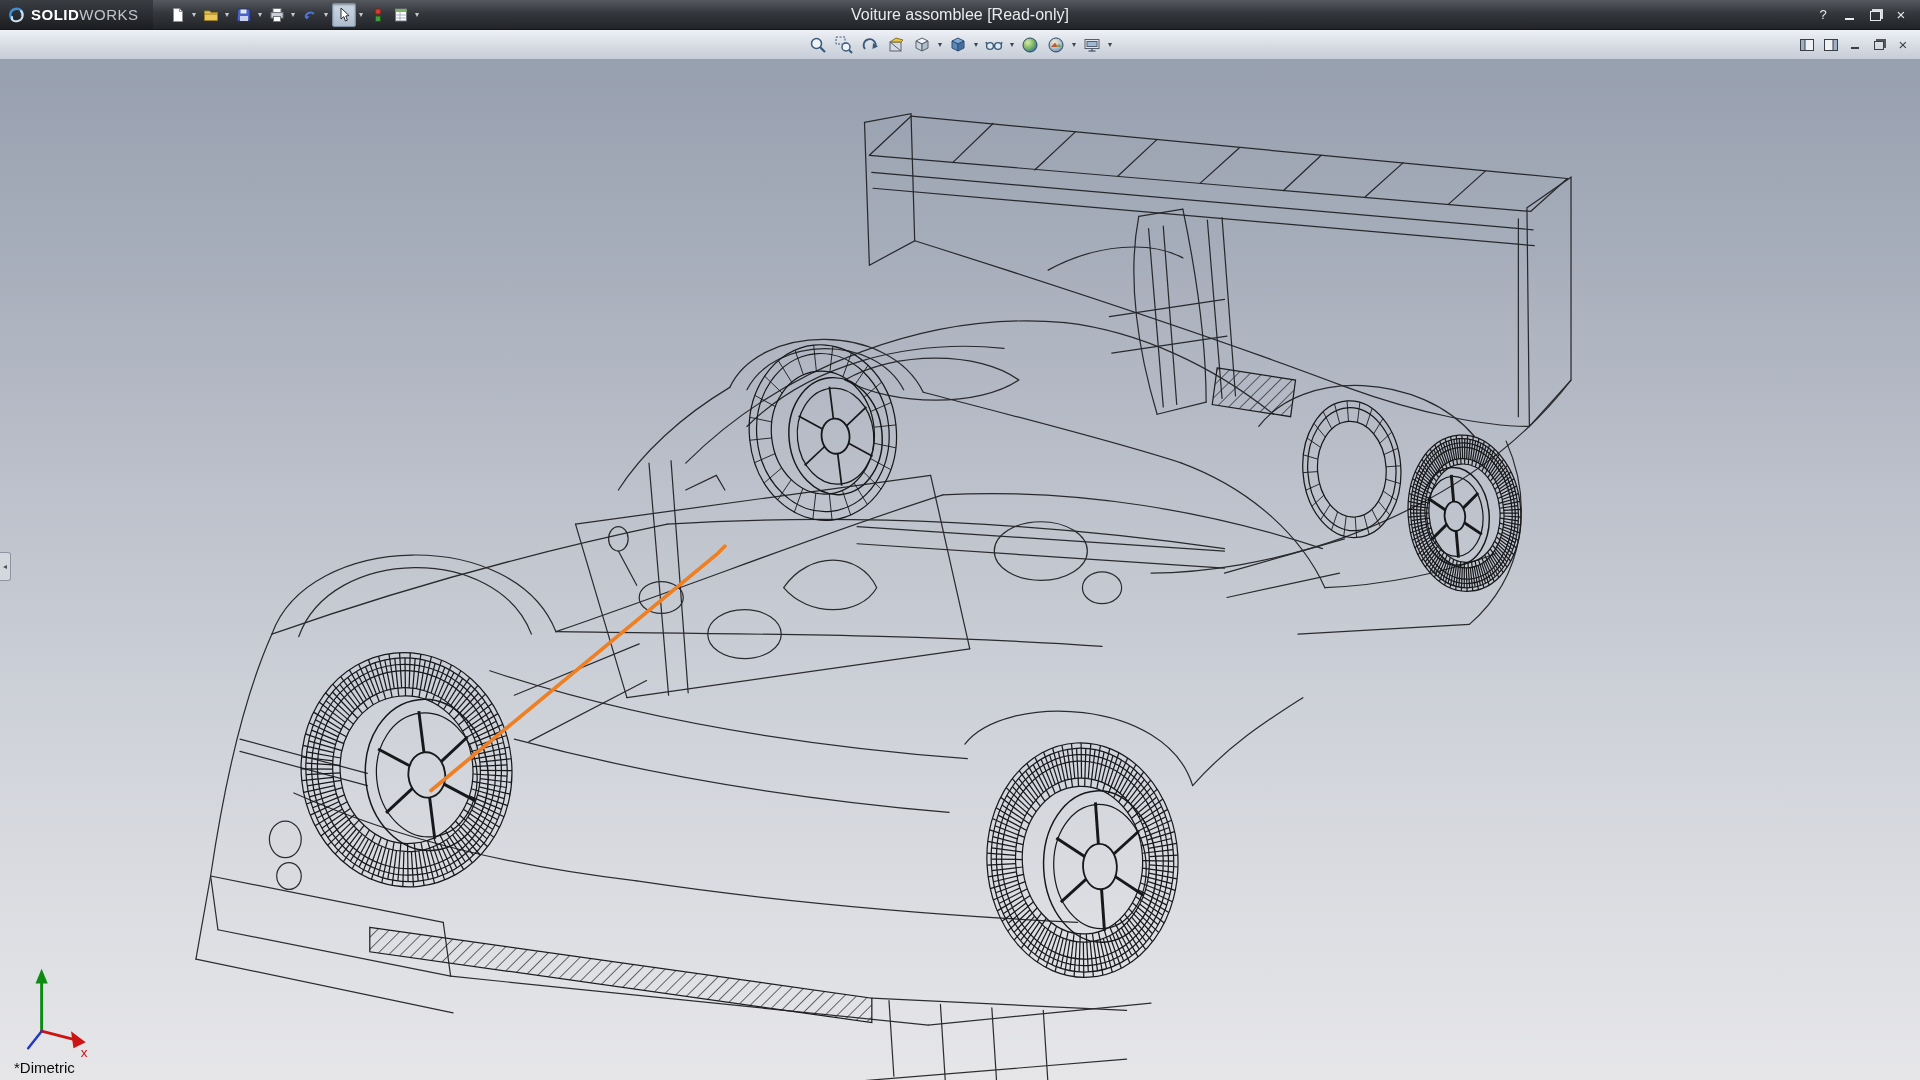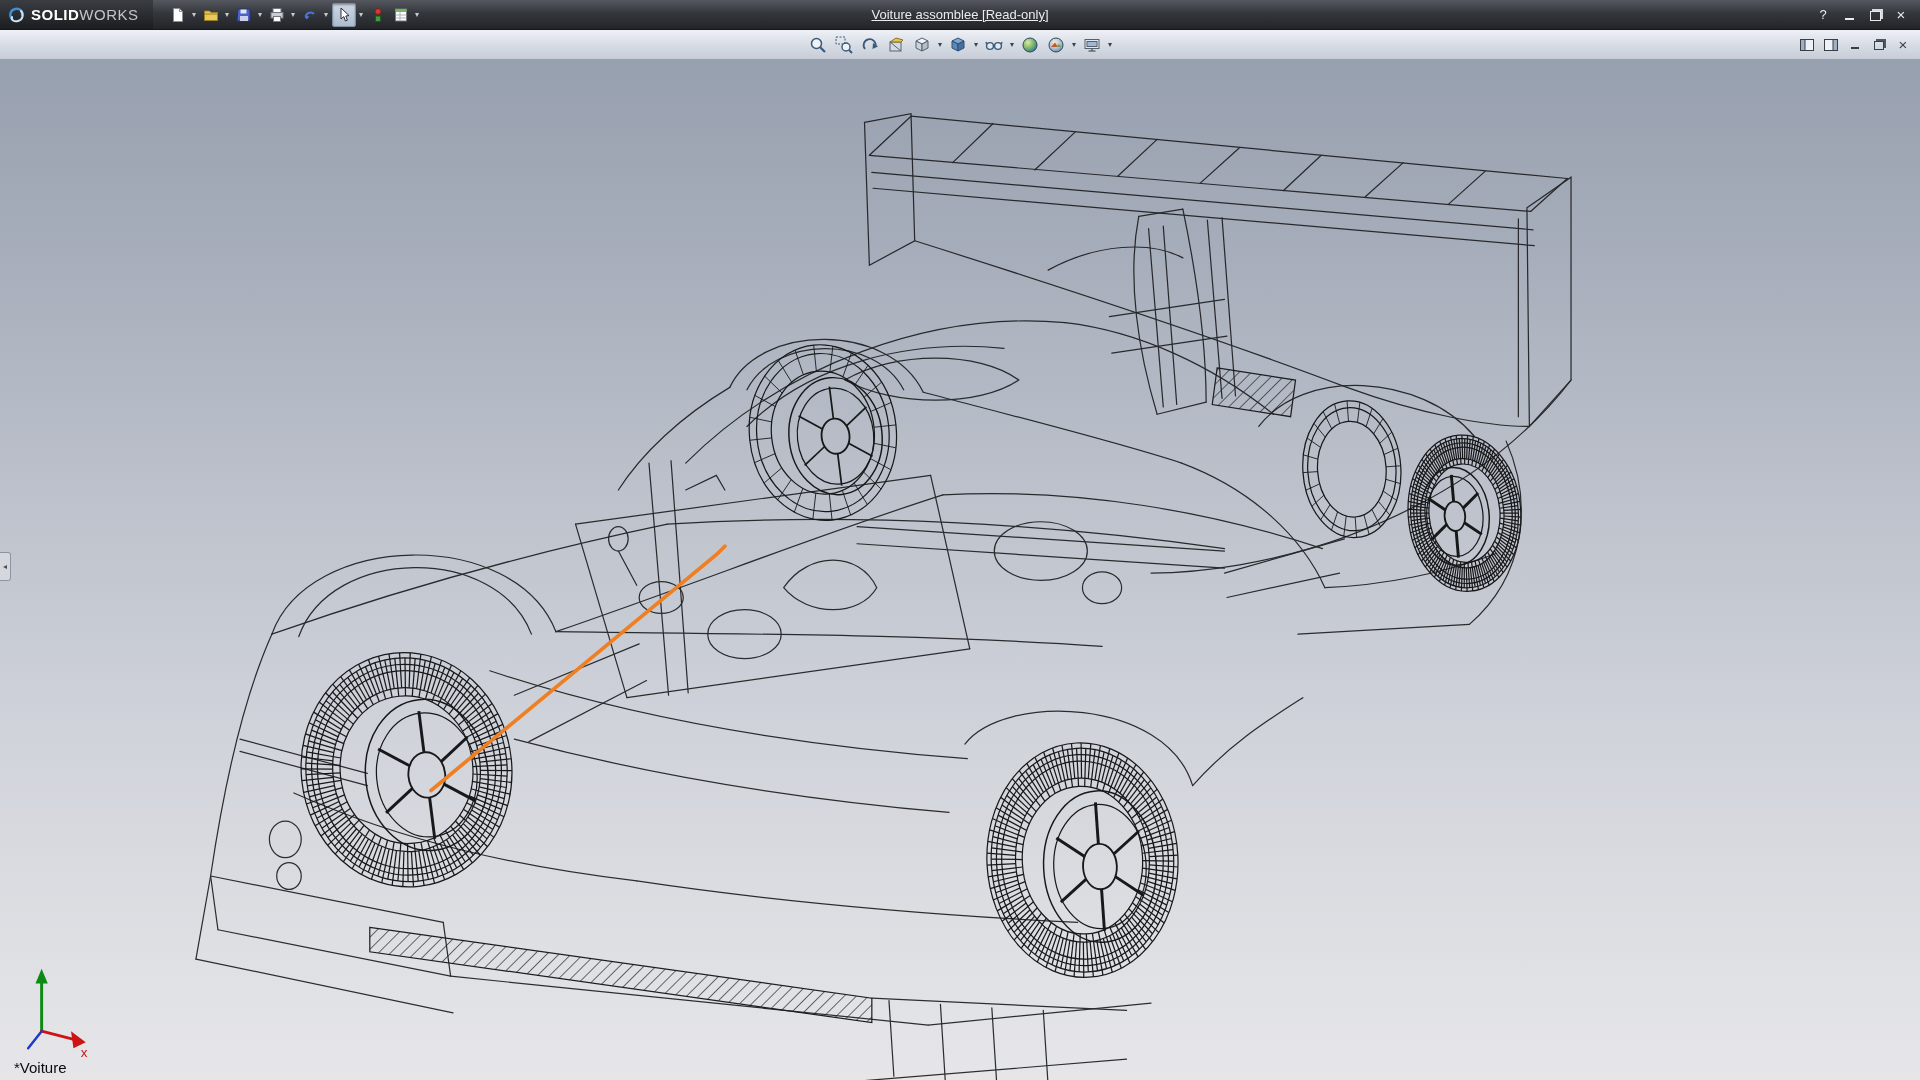--- a/index.html
+++ b/index.html
@@ -11,21 +11,21 @@
             display:flex;align-items:center;position:relative;color:#eef0f3;border-bottom:1px solid #14161a;}
   .logo{display:flex;align-items:center;gap:5px;padding:0 14px 0 8px;height:100%;
         background:linear-gradient(180deg,#3a3d42,#1b1d20);}
   .logo .brand{font-size:15px;letter-spacing:.5px;}
   .logo .brand b{color:#ffffff;font-weight:bold;}
   .logo .brand span{color:#c2c6cc;font-weight:normal;}
   .tb-icons{display:flex;align-items:center;gap:1px;margin-left:14px;}
   .tbtn{width:22px;height:22px;display:flex;align-items:center;justify-content:center;border-radius:2px;}
   .tbtn.active{background:linear-gradient(#cdd8e6,#aebccd);border:1px solid #7d8ea2;box-shadow:inset 0 1px 2px rgba(0,0,0,.35);}
   .caret{font-size:8px;color:#c6cad1;width:9px;text-align:center;}
-  .title-center{position:absolute;left:0;right:0;text-align:center;font-size:13px;color:#e9ebee;pointer-events:none;text-decoration:underline;}
+  .title-center{position:absolute;left:0;right:0;text-align:center;font-size:16px;color:#e9ebee;pointer-events:none;}
   .win-controls{margin-left:auto;display:flex;align-items:center;gap:4px;padding-right:8px;}
   .winbtn{width:22px;height:18px;display:flex;align-items:center;justify-content:center;color:#e9ebef;font-size:13px;}
   .glyph-min{width:9px;height:8px;border-bottom:2px solid #e9ebef;}
   .glyph-restore{width:9px;height:8px;border:1px solid #e9ebef;box-shadow:2px -2px 0 -0px rgba(233,235,239,.9);margin-top:2px;}
   .glyph-close{font-size:15px;line-height:1;}
 
   
   .viewbar{height:29px;flex:0 0 29px;background:linear-gradient(180deg,#eef1f6 0%,#d6dbe3 55%,#c7cdd7 100%);
            border-bottom:1px solid #98a0ac;display:flex;align-items:center;position:relative;}
   .hud{position:absolute;left:50%;transform:translateX(-50%);display:flex;align-items:center;gap:2px;}
@@ -887,15 +887,15 @@
         <polygon points="29,756 39,756 34,744" fill="#0c8a12"></polygon>
         <line x1="34" y1="795" x2="61" y2="802" stroke="#cc1414" stroke-width="2.4"></line>
         <polygon points="58,795 60,809 70,804" fill="#cc1414"></polygon>
         <line x1="34" y1="795" x2="23" y2="809" stroke="#2038c8" stroke-width="2"></line>
         <text x="66" y="816" font-size="11" fill="#cc1414" stroke="none">x</text>
       </g>
     </svg>
 
     <div class="collapse-tab">◂</div>
 
-    <div class="orientation-label">*Voiture</div>
+    <div class="orientation-label">*Dimetric</div>
   </div>
 </div>
 
 </body></html>

